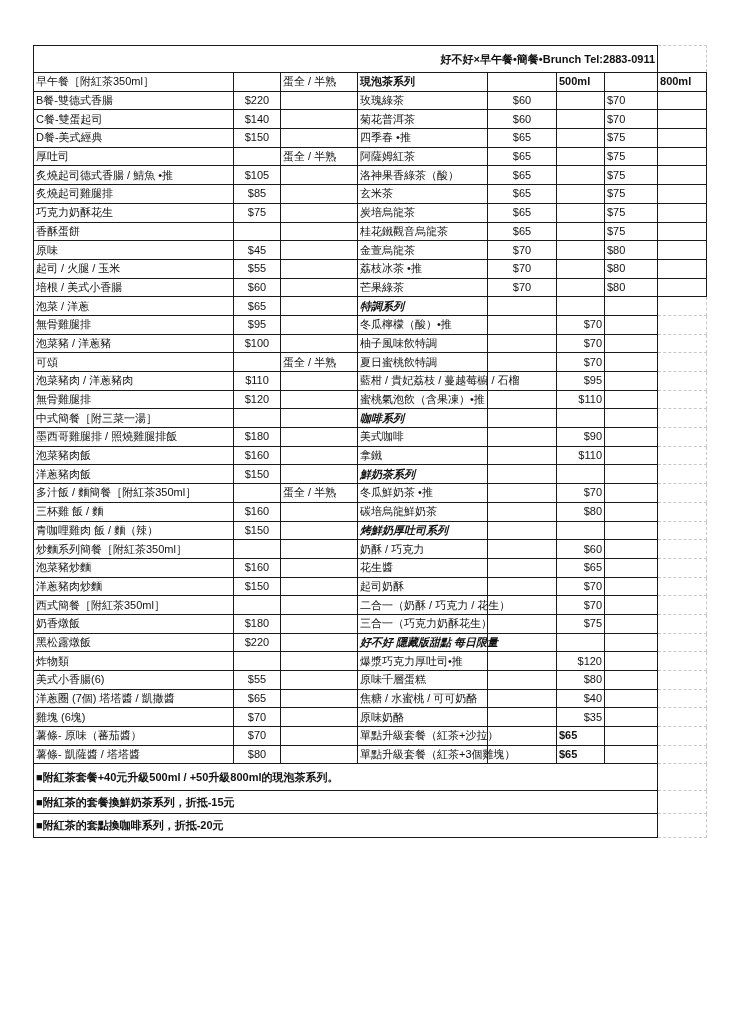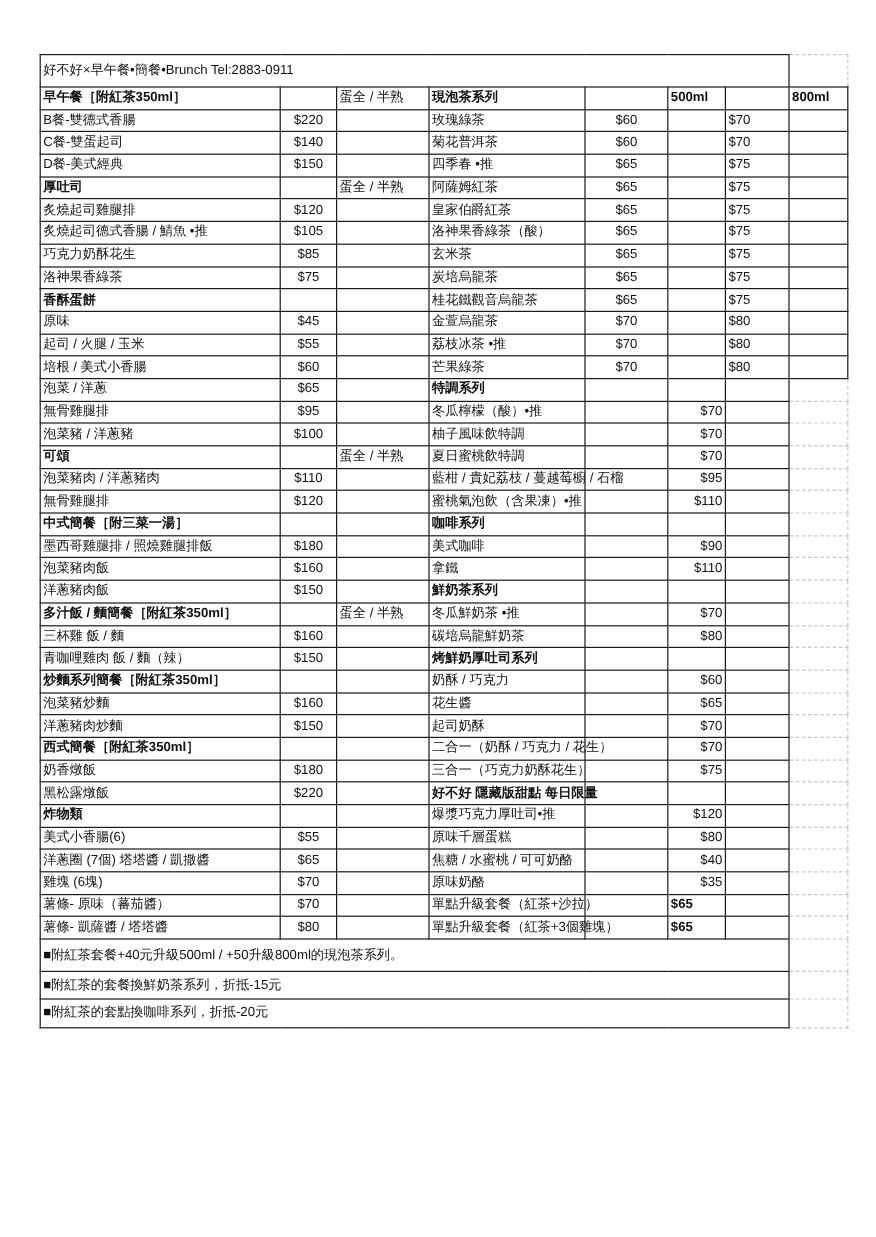--- a/index.html
+++ b/index.html
@@ -11,46 +11,46 @@
   table.menu {
     position: absolute; left: 33px; top: 45px;
     border-collapse: collapse; table-layout: fixed; width: 673px;
   }
   table.menu td {
     border: 1px solid #1a1a1a; padding: 0 2px; white-space: nowrap;
     overflow: visible; font-size: 11px; line-height: 1; height: 18.7px;
     box-sizing: border-box; vertical-align: middle; background: transparent;
   }
   tr.title-row td { height: 27px; }
-  td.title { font-size: 20px; font-weight: normal; text-align: left; padding-top: 3px; border-width: 1.5px; }
+  td.title { font-size: 20px; font-weight: bold; text-align: right; padding-top: 3px; border-width: 1.5px; }
   td.ghost { border: 1px dashed #c8c8c8 !important; }
   td.ghost-top-solid { border-top: 1px solid #1a1a1a !important; }
   
-  td.lh { font-size: 14px; font-weight: bold; padding-left: 2px; border-right: 1px dashed #bbb; margin-left: 20px; }
+  td.lh { font-size: 14px; font-weight: normal; padding-left: 2px; border-right: 1px dashed #bbb; margin-left: 20px; }
   td.lh2 { border-left: 1px dashed #bbb; border-right: 1px dashed #bbb; }
   td.ln { padding-left: 2px; }
   td.lp { text-align: center; }
   td.le { font-size: 10px; padding-left: 5px; }
   
-  td.rh { font-size: 14px; font-weight: bold; padding-left: 3px; border-right: 1px dashed #bbb; }
+  td.rh { font-size: 14px; font-weight: bold; padding-left: 3px; border-right: 1px dashed #bbb; font-style: italic; }
   td.rh-solid { font-size: 14px; font-weight: bold; padding-left: 3px; }
   td.rn { padding-left: 3px; }
   td.rn-span { padding-left: 3px; border-right: 1px dashed #bbb; }
   td.rdash { border-left: 1px dashed #bbb; }
   td.rp5 { text-align: center; }
   td.rp8 { text-align: left; padding-left: 15px; }
   td.rlbl { font-size: 13px; font-weight: bold; padding-left: 3px; }
   td.rpr { text-align: right; padding-right: 3px; }
   td.rup { font-size: 14px; font-weight: bold; padding-left: 8px; }
   
   tr.note1 td { height: 27px; }
   tr.note2 td { height: 23px; }
   tr.note3 td { height: 24px; }
   tr.sign-row td { height: 53px; }
-  td.note { font-size: 18px; font-weight: normal; padding-left: 2px; border-width: 1.5px; }
+  td.note { font-size: 18px; font-weight: bold; padding-left: 2px; border-width: 1.5px; }
   td.sign { font-size: 22px; font-weight: bold; padding-left: 3px; border-width: 1.5px; }
 </style>
 </head>
 <body>
 
 <table class="menu">
   <colgroup>
     <col style="width:200px">
       <col style="width:47px">
       <col style="width:77px">
@@ -113,51 +113,41 @@
       <td class="lh2"></td>
       <td class="le">蛋全 / 半熟</td>
       <td class="rn">阿薩姆紅茶</td>
       <td class="rp5">$65</td>
       <td></td>
       <td class="rp8">$75</td>
       <td></td>
     </tr>
 
     <tr>
-      <td class="ln">炙燒起司雞腿排</td>
-      <td class="lp">$120</td>
-      <td></td>
-      <td class="rn">皇家伯爵紅茶</td>
-      <td class="rp5">$65</td>
-      <td></td>
-      <td class="rp8">$75</td>
-      <td></td>
-    </tr>
-    <tr>
       <td class="ln">炙燒起司德式香腸 / 鯖魚 •推</td>
       <td class="lp">$105</td>
       <td></td>
       <td class="rn">洛神果香綠茶（酸）</td>
       <td class="rp5">$65</td>
       <td></td>
       <td class="rp8">$75</td>
       <td></td>
     </tr>
     <tr>
+      <td class="ln">炙燒起司雞腿排</td>
+      <td class="lp">$85</td>
+      <td></td>
+      <td class="rn">玄米茶</td>
+      <td class="rp5">$65</td>
+      <td></td>
+      <td class="rp8">$75</td>
+      <td></td>
+    </tr>
+    <tr>
       <td class="ln">巧克力奶酥花生</td>
-      <td class="lp">$85</td>
-      <td></td>
-      <td class="rn">玄米茶</td>
-      <td class="rp5">$65</td>
-      <td></td>
-      <td class="rp8">$75</td>
-      <td></td>
-    </tr>
-    <tr>
-      <td class="ln">洛神果香綠茶</td>
       <td class="lp">$75</td>
       <td></td>
       <td class="rn">炭培烏龍茶</td>
       <td class="rp5">$65</td>
       <td></td>
       <td class="rp8">$75</td>
       <td></td>
     </tr>
 
     <tr>

